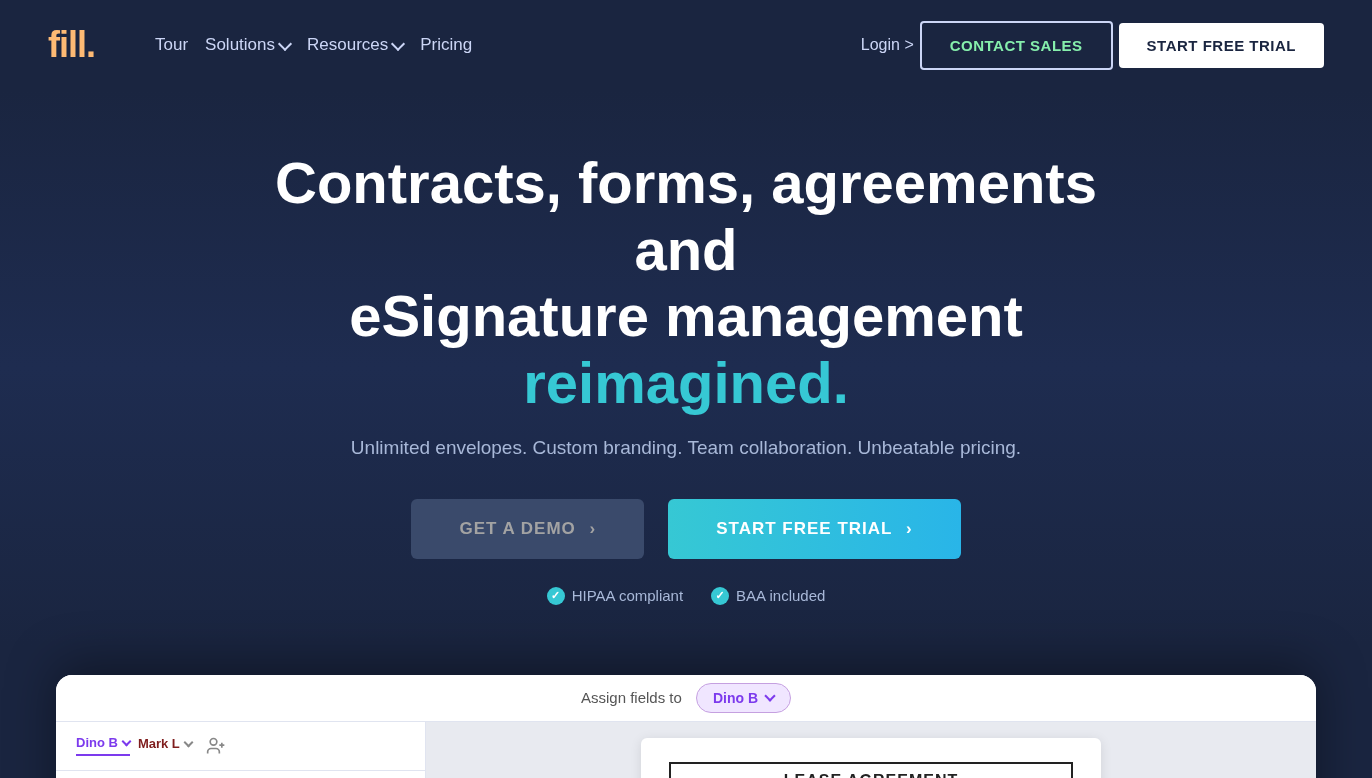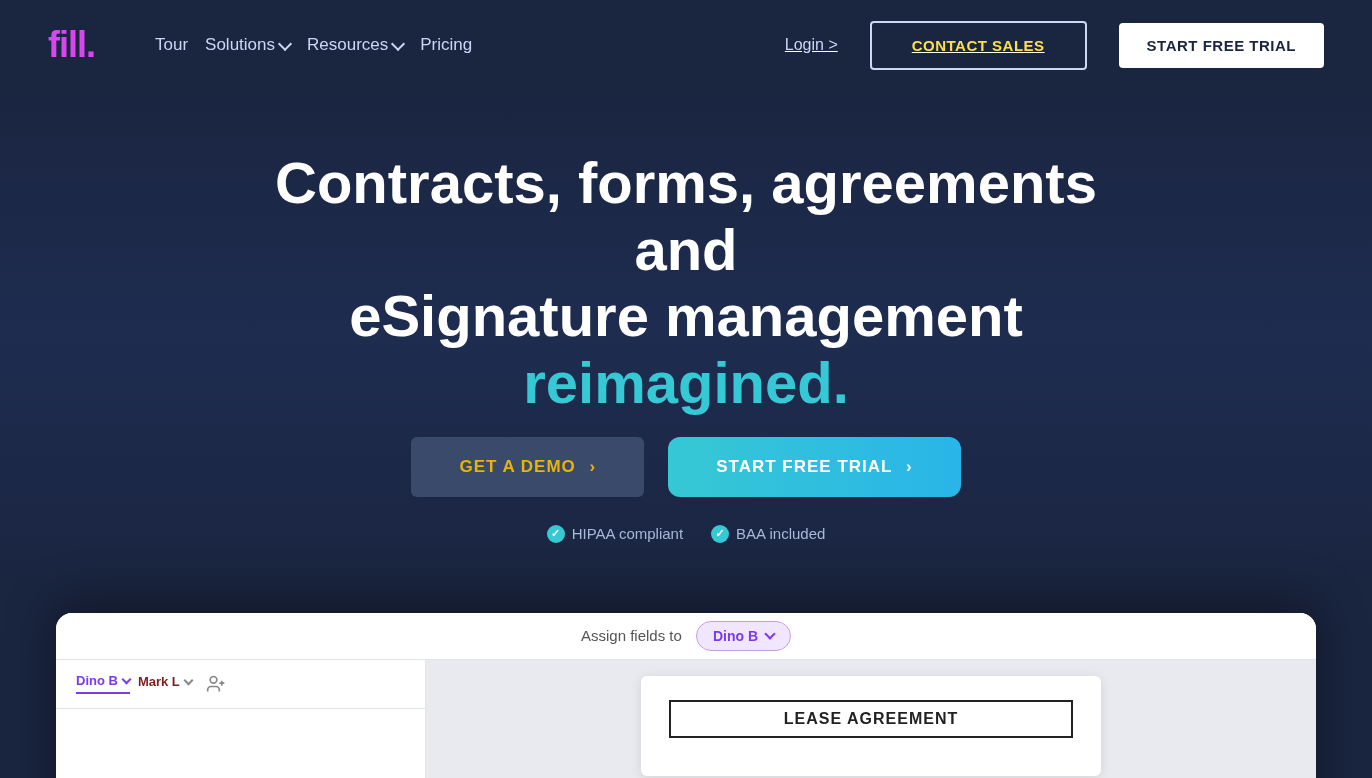--- a/index.html
+++ b/index.html
@@ -22,21 +22,21 @@
       position: relative;
       z-index: 10;
     }
     .nav-logo {
       font-size: 36px;
       font-weight: 900;
       color: #fff;
       letter-spacing: -1px;
       margin-right: 60px;
     }
-    .nav-logo span { color: #d946ef; }
+    .nav-logo span { color: #fdba74; }
     .nav-links {
       display: flex;
       align-items: center;
       gap: 17px;
       flex: 1;
     }
     .nav-link {
       font-size: 17px;
       color: #ccd6f6;
       cursor: pointer;
@@ -50,33 +50,32 @@
       height: 10px;
       border-right: 2px solid #ccd6f6;
       border-bottom: 2px solid #ccd6f6;
       transform: rotate(45deg);
       margin-top: -3px;
       display: inline-block;
     }
     .nav-right {
       display: flex;
       align-items: center;
-      gap: 32px;
-      text-decoration: underline;
+      gap: 6px;
     }
     .nav-login {
       font-size: 16px;
       color: #ccd6f6;
       cursor: pointer;
     }
     .btn-contact-sales {
-      padding: 14px 40px;
+      padding: 14px 28px;
       border: 2px solid #ccd6f6;
       background: transparent;
-      color: #fde047;
+      color: #86efac;
       font-size: 15px;
       font-weight: 600;
       cursor: pointer;
       letter-spacing: 0.5px;
       border-radius: 4px;
     }
     .btn-start-trial-nav {
       padding: 14px 28px;
       background: #fff;
       color: #1a2540;
@@ -113,37 +112,37 @@
     }
     .hero-buttons {
       display: flex;
       justify-content: center;
       gap: 24px;
       margin-bottom: 28px;
     }
     .btn-demo {
       padding: 20px 48px;
       background: #3a4a6b;
-      color: #eab308;
+      color: #a3a3a3;
       font-size: 17px;
       font-weight: 700;
       letter-spacing: 1px;
       border: none;
       border-radius: 6px;
       cursor: pointer;
     }
     .btn-trial-hero {
       padding: 20px 48px;
       background: linear-gradient(90deg, #36c8d4, #29b5e8);
       color: #fff;
       font-size: 17px;
       font-weight: 700;
       letter-spacing: 1px;
       border: none;
-      border-radius: 12px;
+      border-radius: 6px;
       cursor: pointer;
     }
     .chevron-right {
       display: inline-block;
       margin-left: 8px;
       font-style: normal;
     }
     .compliance-badges {
       display: flex;
       justify-content: center;
@@ -314,20 +313,21 @@
     <button class="btn-contact-sales">CONTACT SALES</button>
     <button class="btn-start-trial-nav">START FREE TRIAL</button>
   </div>
 </nav>
 
 <section class="hero">
   <h1 class="hero-title">
     <span>Contracts, forms, agreements and</span><br>
     <span>eSignature management </span><span class="highlight">reimagined.</span>
   </h1>
+  <p class="hero-subtitle">Unlimited envelopes. Custom branding. Team collaboration. Unbeatable pricing.</p>
   <div class="hero-buttons">
     <button class="btn-demo">
       <span>GET A DEMO</span>
       <span class="chevron-right">›</span>
     </button>
     <button class="btn-trial-hero">
       <span>START FREE TRIAL</span>
       <span class="chevron-right">›</span>
     </button>
   </div>

